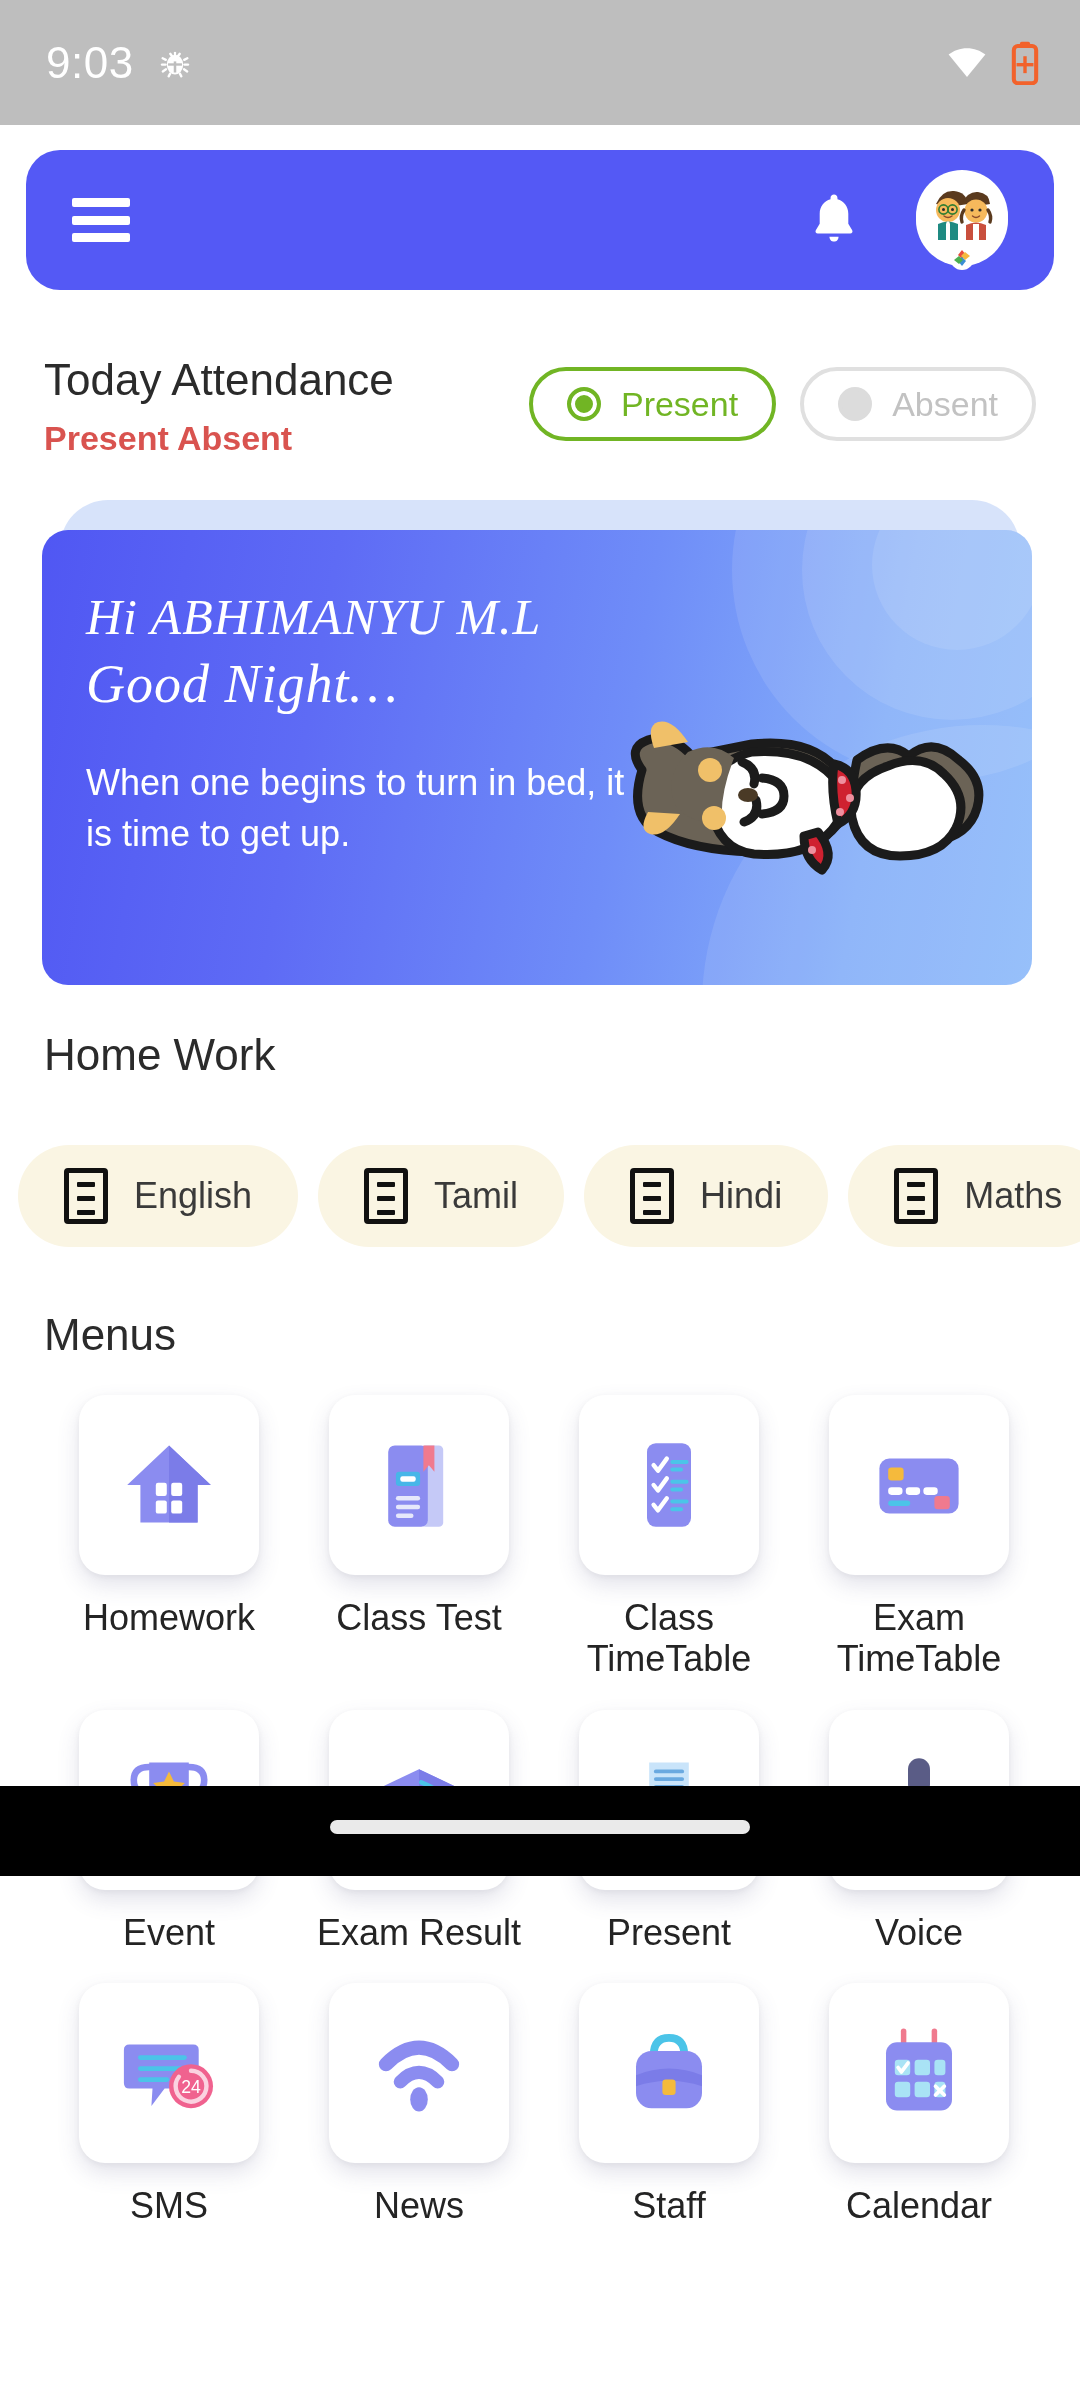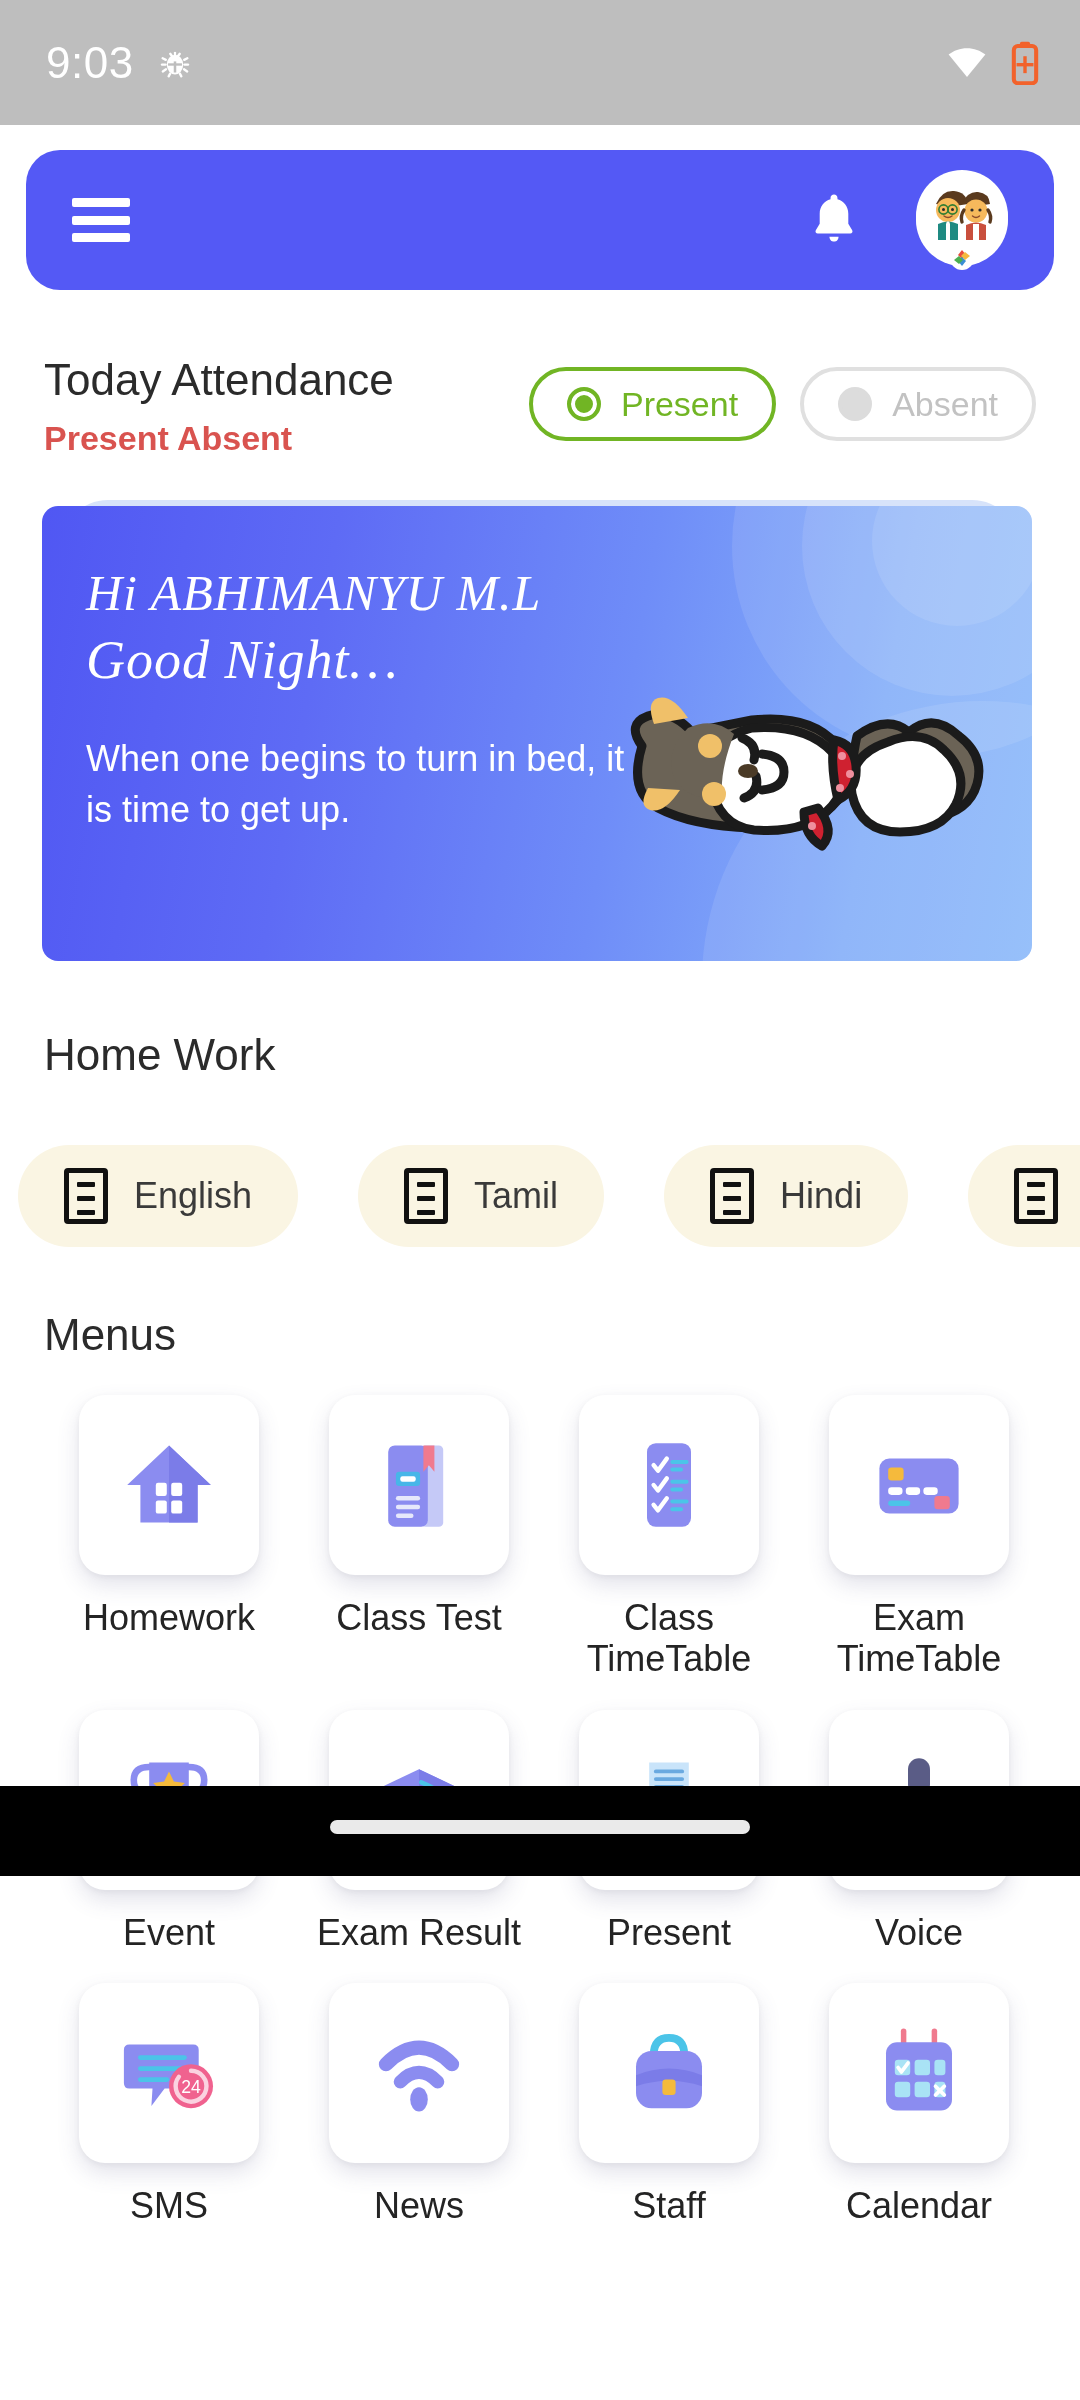--- a/index.html
+++ b/index.html
@@ -59,22 +59,22 @@
   }
   .pill.sel .radio { border-color:#71b524; background:#71b524; box-shadow:inset 0 0 0 4px #fff; }
 
   
   .greet-wrap { position:absolute; top:500px; left:42px; width:996px; height:480px; }
   .greet-shadow {
     position:absolute; top:0; left:18px; width:960px; height:450px;
     background:#c9daf8; border-radius:48px; opacity:.75;
   }
   .greet-card {
-    position:absolute; top:6px; left:0; width:990px; height:455px;
-    border-radius:16px; overflow:hidden;
+    position:absolute; top:30px; left:0; width:990px; height:455px;
+    border-radius:26px; overflow:hidden;
     background:linear-gradient(100deg,#5057f3 0%,#5e6bf5 28%,#6f8df8 58%,#84aef9 82%,#8cb9fa 100%);
   }
   .greet-card .deco {
     position:absolute; border-radius:50%; background:rgba(255,255,255,.10);
   }
   .d1 { width:420px; height:420px; right:-120px; top:-170px; }
   .d2 { width:300px; height:300px; right:-70px; top:-110px; }
   .d3 { width:170px; height:170px; right:-10px; top:-50px; }
   .d4 { width:560px; height:560px; right:-230px; bottom:-300px; }
   .greet-inner { position:relative; padding:58px 0 0 44px; z-index:2; }
@@ -89,21 +89,21 @@
   .cat { position:absolute; right:30px; top:170px; width:400px; height:190px; z-index:3; }
 
   
   .sec-title { position:absolute; left:44px; font-size:44px; color:#2b2b2b; }
   #hw-title { top:1030px; }
   #menus-title { top:1310px; }
 
   
   .hw-row {
     position:absolute; top:1145px; left:18px; width:1062px;
-    display:flex; gap:60px; overflow:hidden;
+    display:flex; gap:20px; overflow:hidden;
   }
   .chip {
     flex:0 0 auto; height:102px; background:#faf5e3;
     border-radius:52px; display:flex; align-items:center;
     gap:26px; padding:0 46px; cursor:pointer;
   }
   .chip-label { font-size:36px; color:#3a3a3a; }
   .doc-icon { width:44px; height:56px; border:5px solid #111; border-radius:4px; position:relative; flex:0 0 auto; }
   .doc-icon i { position:absolute; left:8px; right:8px; height:5px; background:#111; border-radius:1px; }
   .doc-icon i:nth-child(1){ top:9px; } .doc-icon i:nth-child(2){ top:23px; } .doc-icon i:nth-child(3){ top:37px; }

